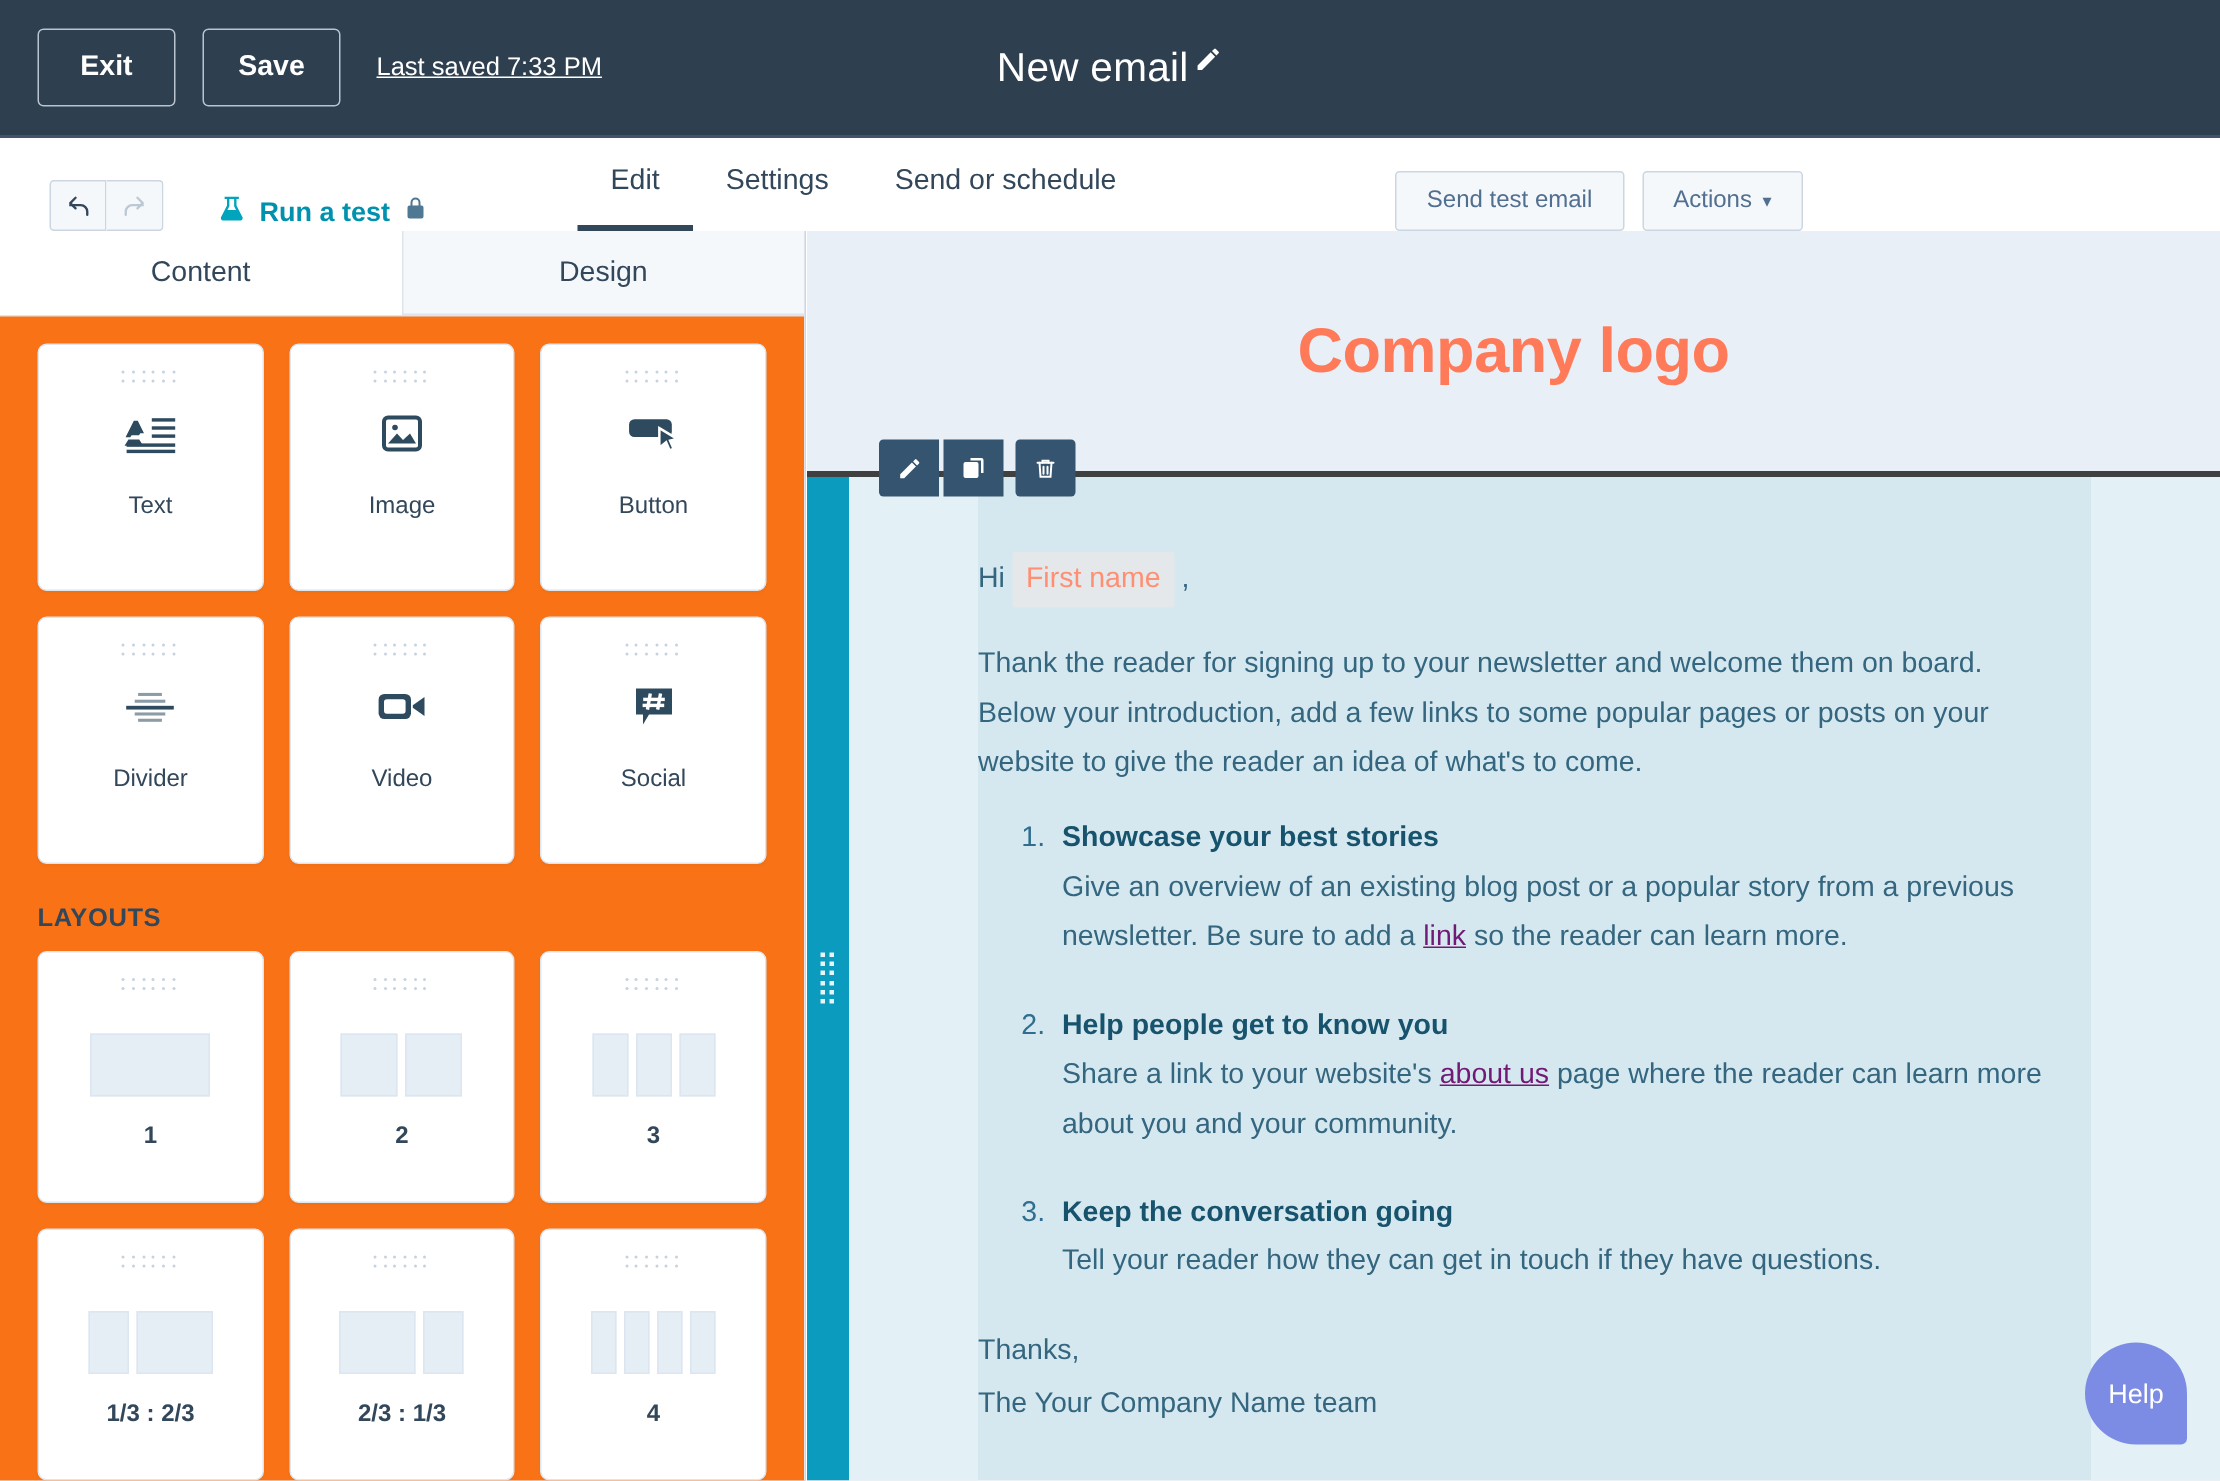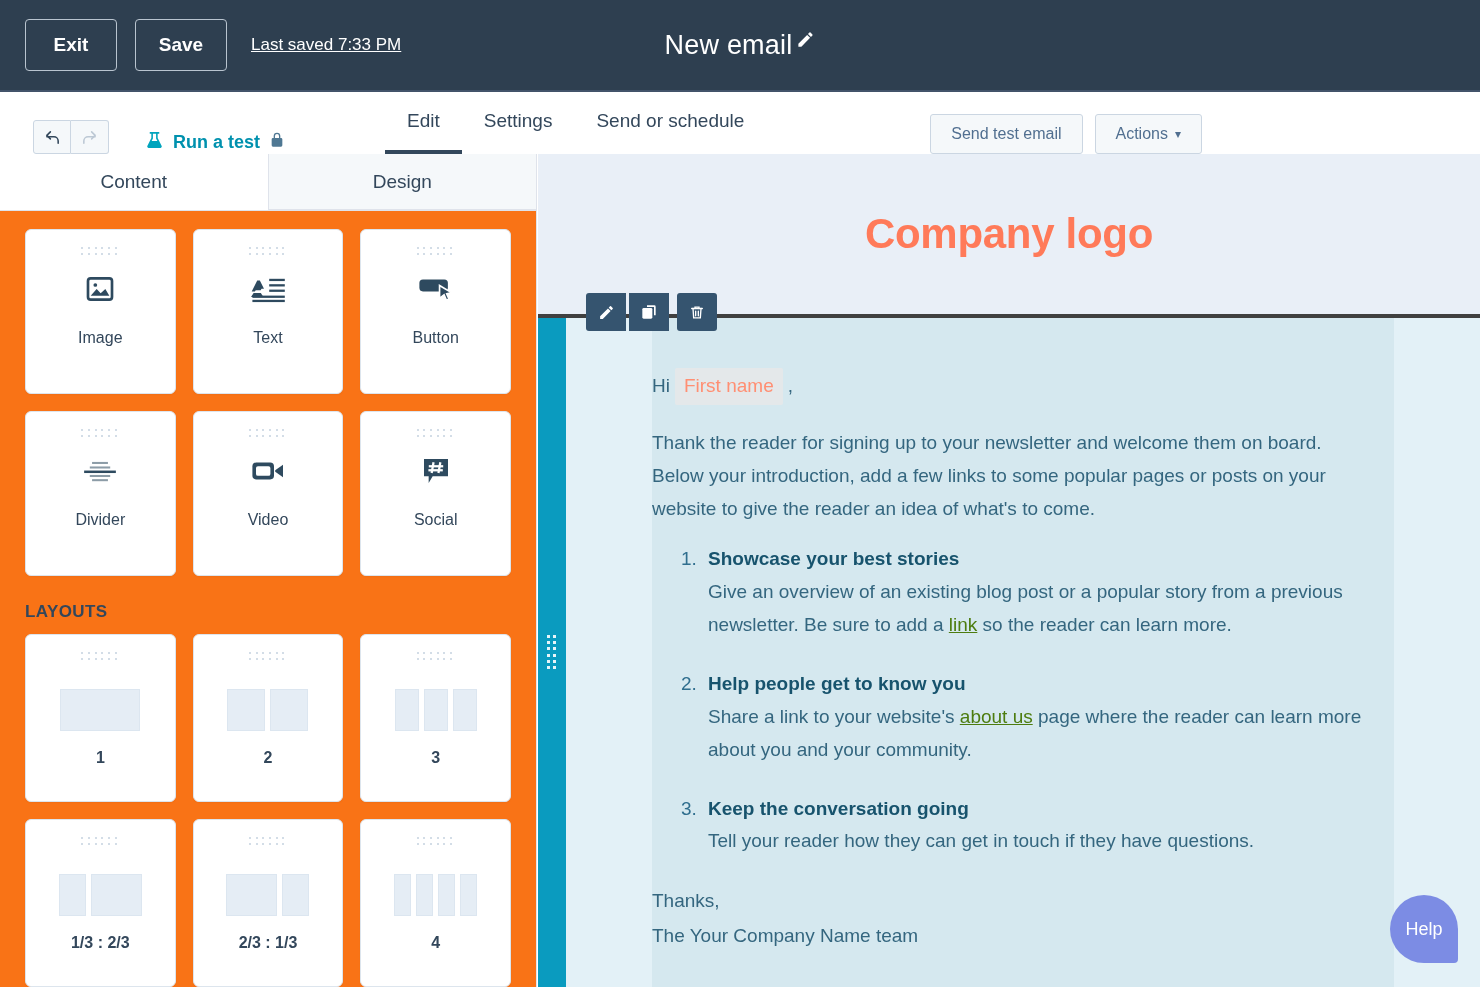--- a/index.html
+++ b/index.html
@@ -397,21 +397,21 @@
     padding-left: 6px;
   }
   ol.points > li::marker { color: #2F6E8E; }
   .pt-head {
     font-weight: bold;
     color: #17536D;
     display: block;
   }
   .pt-body { display: block; }
   a.inline-link {
-    color: #4d7c0f;
+    color: #701a75;
     text-decoration: underline;
   }
   .closing { margin-top: 4px; }
   .closing div { line-height: 1.8; }
 
   
   .help-btn {
     position: absolute;
     right: 22px;
     bottom: 24px;
@@ -513,55 +513,55 @@
           <i></i>
           <i></i>
           <i></i>
           <i></i>
           <i></i>
           <i></i>
           <i></i>
           <i></i>
       </div>
       <div class="blk-icon">
-        <svg width="32" height="32" viewBox="0 0 24 24" fill="none" stroke="#2E4A5F" stroke-width="2">
-          <rect x="3" y="4" width="18" height="16" rx="2"></rect>
-          <circle cx="8.5" cy="9" r="1.4" fill="#2E4A5F" stroke="none"></circle>
-          <path d="M5 17l4.5-5 3 3.2L16 12l3 5z" fill="#2E4A5F" stroke="none"></path>
-        </svg>
-      </div>
-      <div class="blk-label">Image</div>
-    </div>
-
-    <div class="blk-card">
-      <div class="grip">
-        <i></i>
-          <i></i>
-          <i></i>
-          <i></i>
-          <i></i>
-          <i></i>
-          <i></i>
-          <i></i>
-          <i></i>
-          <i></i>
-          <i></i>
-          <i></i>
-      </div>
-      <div class="blk-icon">
         <svg width="36" height="32" viewBox="0 0 30 24" fill="#2E4A5F">
           <path d="M1 15h9l-1.9-3H2.9L1 15zm4.5-12h1.9l3 6H8.6L8 10H4.4l-.6 1H1.5l4-8z" transform="translate(-.3 1.5) scale(1.15)"></path>
           <rect x="16" y="3.5" width="13" height="1.9"></rect>
           <rect x="16" y="8" width="13" height="1.9"></rect>
           <rect x="16" y="12.5" width="13" height="1.9"></rect>
           <rect x="2" y="17.5" width="27" height="1.9"></rect>
           <rect x="2" y="21" width="27" height="1.9"></rect>
         </svg>
       </div>
       <div class="blk-label">Text</div>
+    </div>
+
+    <div class="blk-card">
+      <div class="grip">
+        <i></i>
+          <i></i>
+          <i></i>
+          <i></i>
+          <i></i>
+          <i></i>
+          <i></i>
+          <i></i>
+          <i></i>
+          <i></i>
+          <i></i>
+          <i></i>
+      </div>
+      <div class="blk-icon">
+        <svg width="32" height="32" viewBox="0 0 24 24" fill="none" stroke="#2E4A5F" stroke-width="2">
+          <rect x="3" y="4" width="18" height="16" rx="2"></rect>
+          <circle cx="8.5" cy="9" r="1.4" fill="#2E4A5F" stroke="none"></circle>
+          <path d="M5 17l4.5-5 3 3.2L16 12l3 5z" fill="#2E4A5F" stroke="none"></path>
+        </svg>
+      </div>
+      <div class="blk-label">Image</div>
     </div>
 
     <div class="blk-card">
       <div class="grip">
         <i></i>
           <i></i>
           <i></i>
           <i></i>
           <i></i>
           <i></i>

